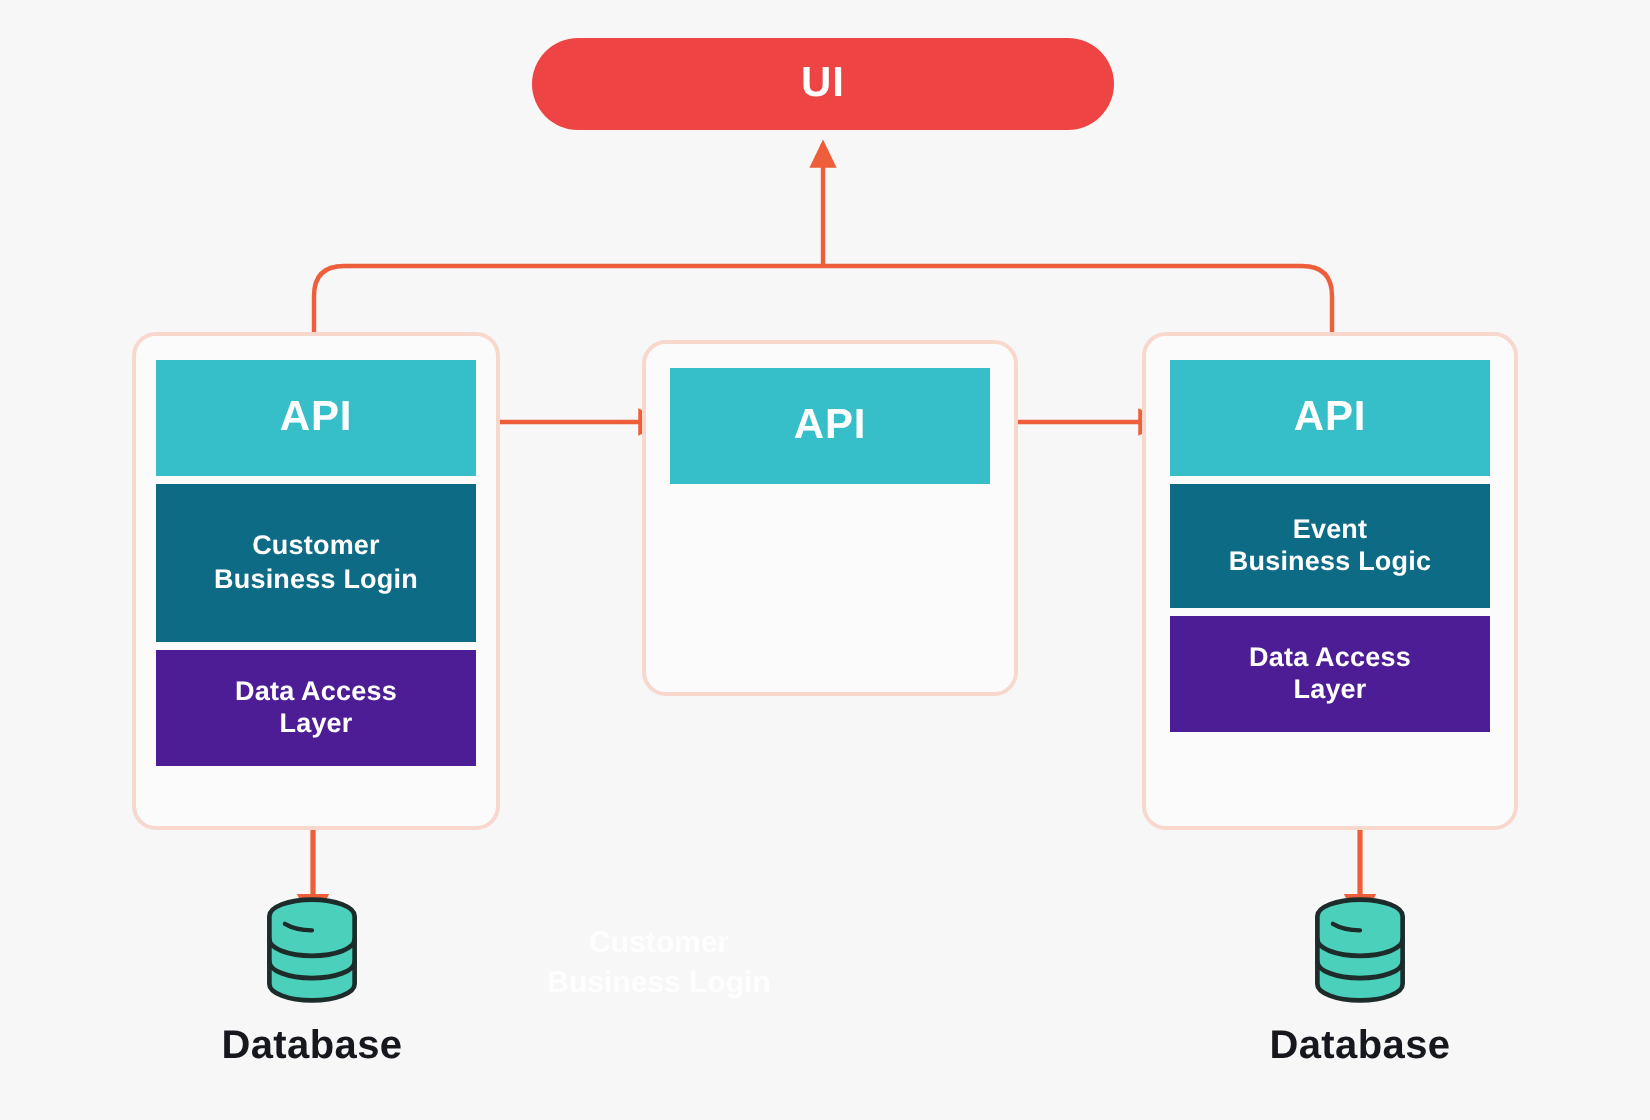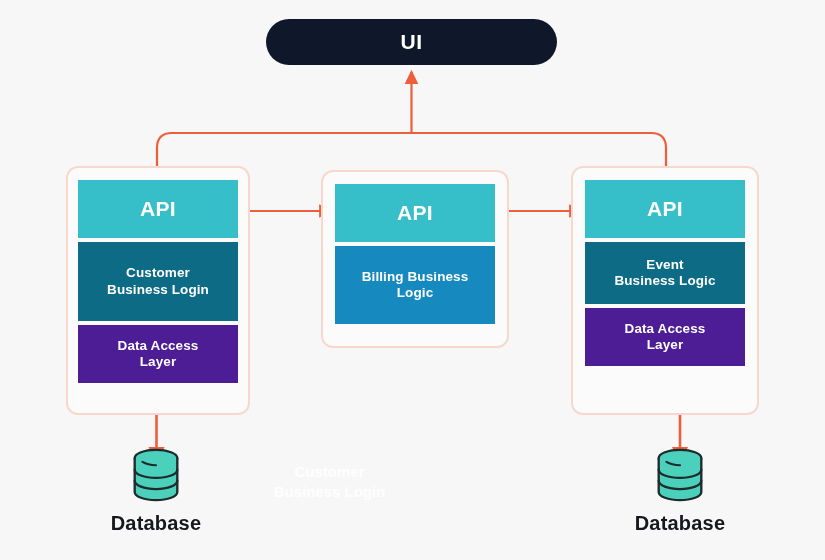--- a/index.html
+++ b/index.html
@@ -32,21 +32,21 @@
     z-index: 1;
   }
 
   
   .ui-node {
     position: absolute;
     left: 266px;
     top: 19px;
     width: 291px;
     height: 46px;
-    background: #0f172a;
+    background: #ef4444;
     border-radius: 23px;
     display: flex;
     align-items: center;
     justify-content: center;
     z-index: 3;
   }
   .ui-node .ui-label {
     color: #ffffff;
     font-size: 21px;
     font-weight: bold;
@@ -194,21 +194,20 @@
   </div>
 
   <div class="service-card card-left">
     <div class="layer layer-api">API</div>
     <div class="layer layer-logic">Customer<br>Business Login</div>
     <div class="layer layer-dal">Data Access<br>Layer</div>
   </div>
 
   <div class="service-card card-middle">
     <div class="layer layer-api">API</div>
-    <div class="layer layer-logic">Billing Business<br>Logic</div>
   </div>
 
   <div class="service-card card-right">
     <div class="layer layer-api">API</div>
     <div class="layer layer-logic">Event<br>Business Logic</div>
     <div class="layer layer-dal">Data Access<br>Layer</div>
   </div>
 
   <div class="watermark">Customer<br>Business Login</div>
 

